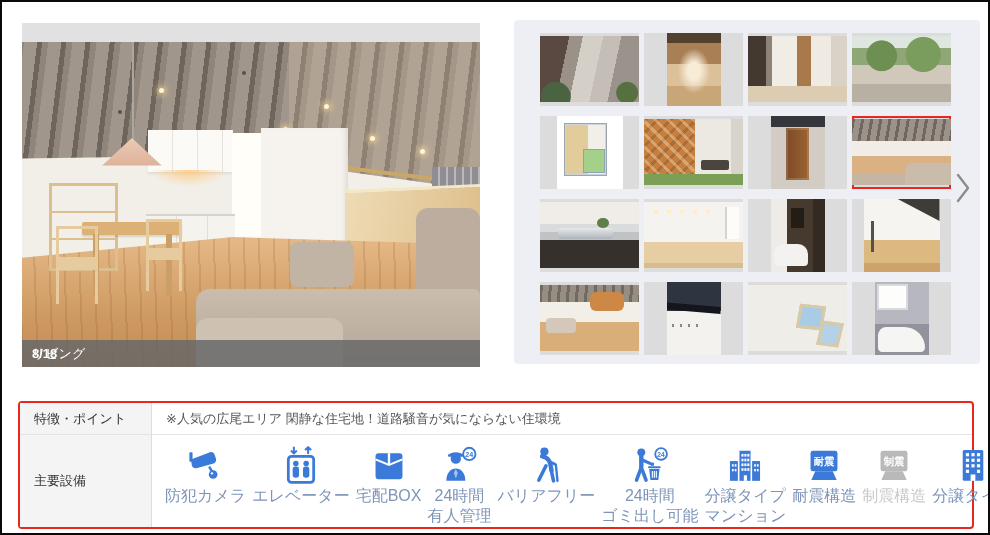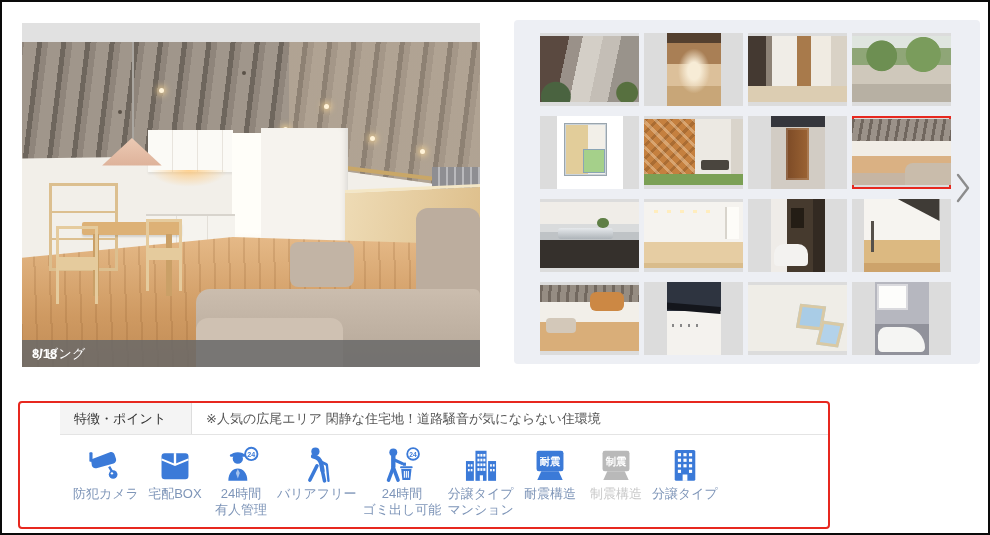--- a/index.html
+++ b/index.html
@@ -99,30 +99,30 @@
   .t14::after{content:"";left:10%;top:58%;width:60%;height:3%;background:repeating-linear-gradient(90deg,#888 0 2px,rgba(0,0,0,0) 2px 8px);}
   .t15{background:#efede7;}
   .t15::before{content:"";left:50%;top:30%;width:20%;height:28%;background:#a9cce6;border:3px solid #d9c9a4;transform:skew(-10deg,6deg);}
   .t15::after{content:"";left:72%;top:56%;width:16%;height:28%;background:#b3d2ea;border:3px solid #d9c9a4;transform:skew(-14deg,8deg);}
   .t16{background:linear-gradient(180deg,#b6b7bf 0 58%,#91929b 58%);}
   .t16::before{content:"";left:8%;top:6%;width:50%;height:30%;background:#fdfdfb;box-shadow:0 0 0 2px #dadade;}
   .t16::after{content:"";left:6%;bottom:4%;width:88%;height:34%;background:#f5f5f3;border-radius:12px 30px 6px 6px;}
   .next{position:absolute;right:4px;top:148px;width:26px;height:44px;display:flex;align-items:center;justify-content:center;cursor:pointer;}
 
   
-  .details{position:absolute;left:16px;top:399px;width:812px;height:128px;box-sizing:border-box;border:2px solid #e7281f;border-radius:4px;background:#fff;display:flex;flex-direction:column;font-size:13px;color:#333;padding-left:40px;}
+  .details{position:absolute;left:16px;top:399px;width:956px;height:128px;box-sizing:border-box;border:2px solid #e7281f;border-radius:4px;background:#fff;display:flex;flex-direction:column;font-size:13px;color:#333;}
   .drow{display:flex;flex:0 0 31px;min-height:0;}
   .drow.tall{flex:1;border-top:1px solid #e4e4e4;}
   .dlabel{flex:0 0 132px;background:#f4f4f4;border-right:1px solid #ddd;display:flex;align-items:center;padding-left:14px;box-sizing:border-box;color:#333;}
   .dcontent{flex:1;display:flex;align-items:center;padding-left:14px;color:#555;}
   .dcontent.facilities{align-items:flex-start;padding:9px 0 0 10px;}
   .fac{display:flex;flex-direction:column;align-items:center;min-width:60px;padding:0 3px;color:#3b7ad8;}
   .ficon{height:40px;display:flex;align-items:flex-end;justify-content:center;}
   .ficon svg{width:38px;height:38px;display:block;}
-  .flabel{font-size:13px;line-height:1.25;text-align:center;color:#7e95b8;margin-top:2px;white-space:nowrap;}
+  .flabel{font-size:16px;line-height:1.25;text-align:center;color:#7e95b8;margin-top:2px;white-space:nowrap;}
   .flabel span{display:block;}
   .fac.inactive{color:#b9b9b9;}
   .fac.inactive .flabel{color:#c9c9c9;}
 </style>
 </head>
 <body>
 
 <div class="page">
 
   <div class="main-photo">
@@ -223,38 +223,58 @@
       </span>
     </div>
   </div>
 
   <div class="details">
     <div class="drow">
       <div class="dlabel">特徴・ポイント</div>
       <div class="dcontent">※人気の広尾エリア 閑静な住宅地！道路騒音が気にならない住環境</div>
     </div>
     <div class="drow tall">
+      <div class="dlabel">主要設備</div>
       <div class="dcontent facilities">
 
         <div class="fac">
           <span class="ficon">
             <svg viewBox="0 0 48 48" fill="currentColor">
                 <rect x="3" y="8" width="4" height="12" rx="1"></rect>
                 <path d="M5 17 L29 8 c2.5-.9 5 .3 5.8 2.8 l1.8 5.4 c.8 2.5-.5 5-3 5.8 L12 28 c-2.5.8-5-.4-5.8-2.9 Z"></path>
                 <path d="M28 26 l4 7" stroke="currentColor" stroke-width="3" fill="none"></path>
                 <circle cx="33" cy="36" r="5.5"></circle>
                 <circle cx="31.5" cy="34.5" r="1.5" fill="#fff"></circle>
               </svg>
           </span>
           <span class="flabel">
               <span>防犯カメラ</span>
               <span></span>
             </span>
         </div>
 
+        <div class="fac">
+          <span class="ficon">
+            <svg viewBox="0 0 48 48" fill="currentColor">
+                <g fill="none" stroke="currentColor" stroke-width="2.6" stroke-linecap="round" stroke-linejoin="round">
+                  <path d="M15 2 v7 M12 6.5 l3 3 3-3"></path>
+                  <path d="M33 9 v-7 M30 4.5 l3-3 3 3"></path>
+                </g>
+                <rect x="8" y="13" width="32" height="33" rx="4" fill="none" stroke="currentColor" stroke-width="3.5"></rect>
+                <circle cx="17.5" cy="22" r="3.5"></circle>
+                <rect x="13.5" y="26" width="8" height="14" rx="3"></rect>
+                <circle cx="30.5" cy="22" r="3.5"></circle>
+                <rect x="26.5" y="26" width="8" height="14" rx="3"></rect>
+              </svg>
+          </span>
+          <span class="flabel">
+              <span>エレベーター</span>
+              <span></span>
+            </span>
+        </div>
 
         <div class="fac">
           <span class="ficon">
             <svg viewBox="0 0 48 48" fill="currentColor">
                 <rect x="7" y="9" width="34" height="33" rx="4"></rect>
                 <path d="M24 9 v15" stroke="#fff" stroke-width="3"></path>
                 <path d="M7 17 l17 7 17-7" stroke="#fff" stroke-width="2.5" fill="none"></path>
               </svg>
           </span>
           <span class="flabel">

